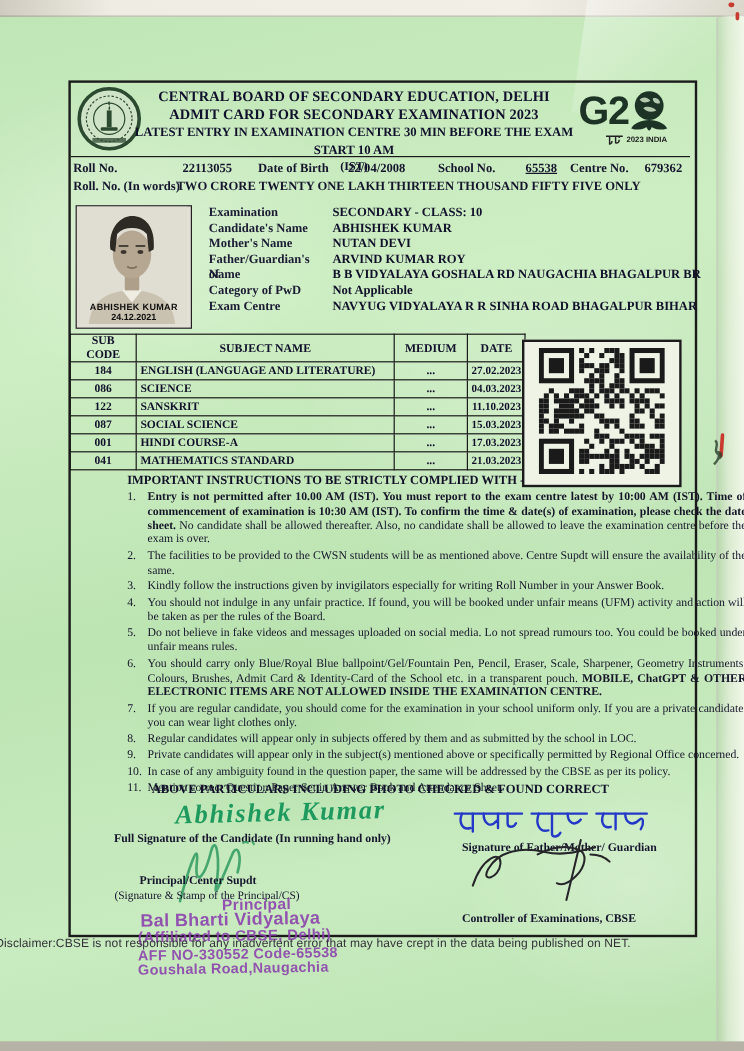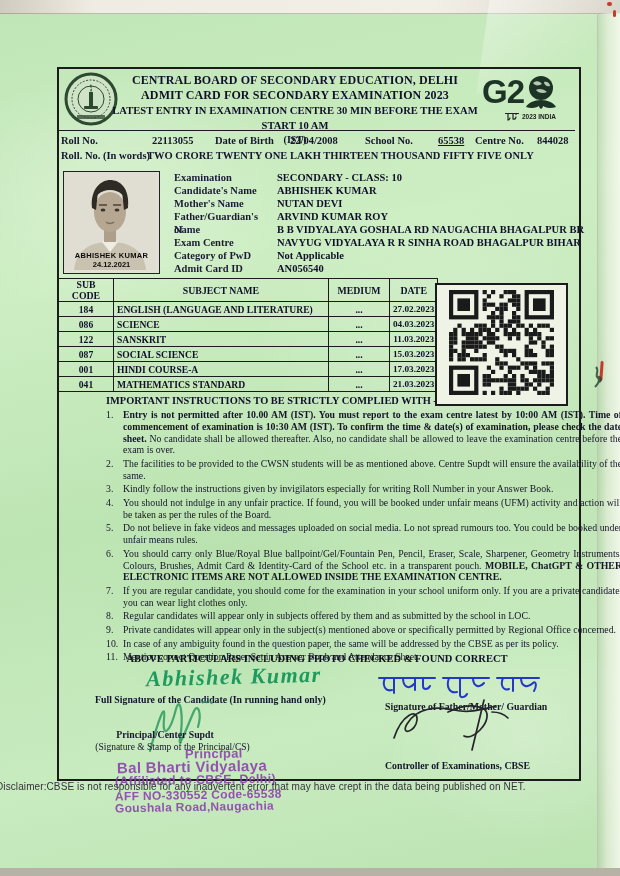--- a/index.html
+++ b/index.html
@@ -129,21 +129,21 @@
     </div>
   </div>
 
   <span class="abs idtxt" style="left:61px;top:135px;text-align:center;">Roll No.</span>
   <span class="abs idtxt" style="left:152px;top:135px;">22113055</span>
   <span class="abs idtxt" style="left:215px;top:135px;">Date of Birth</span>
   <span class="abs idtxt" style="left:290px;top:135px;">22/04/2008</span>
   <span class="abs idtxt" style="left:365px;top:135px;">School No.</span>
   <span class="abs idtxt" style="left:438px;top:135px;text-decoration:underline;">65538</span>
   <span class="abs idtxt" style="left:475px;top:135px;">Centre No.</span>
-  <span class="abs idtxt" style="left:537px;top:135px;">844028</span>
+  <span class="abs idtxt" style="left:537px;top:135px;">679362</span>
   <span class="abs idtxt" style="left:61px;top:150px;">Roll. No. (In words)</span>
   <span class="abs idtxt" style="left:147px;top:150px;">TWO CRORE TWENTY ONE LAKH THIRTEEN THOUSAND FIFTY FIVE ONLY</span>
 
   <div class="abs photo">
     <svg width="92" height="98" viewBox="0 0 92 98">
       <rect width="92" height="98" fill="#e0ddd2"></rect>
       <rect width="92" height="98" fill="url(#)" opacity="0"></rect>
       <path d="M10,98 C12,78 26,70 46,70 C66,70 80,78 82,98 Z" fill="#c9c2b0"></path>
       <path d="M38,70 L46,80 L54,70 L50,66 H42 Z" fill="#efece2"></path>
       <rect x="40" y="58" width="12" height="12" fill="#ad9f8a"></rect>
@@ -174,30 +174,26 @@
       </div>
       <div class="cand-row">
         <span class="cl">Father/Guardian's Name</span>
         <span class="cv">ARVIND KUMAR ROY</span>
       </div>
       <div class="cand-row">
         <span class="cl">of</span>
         <span class="cv">B B VIDYALAYA GOSHALA RD NAUGACHIA BHAGALPUR BR</span>
       </div>
       <div class="cand-row">
+        <span class="cl">Category of PwD</span>
+        <span class="cv">Not Applicable</span>
+      </div>
+      <div class="cand-row">
         <span class="cl">Exam Centre</span>
         <span class="cv">NAVYUG VIDYALAYA R R SINHA ROAD BHAGALPUR BIHAR</span>
-      </div>
-      <div class="cand-row">
-        <span class="cl">Category of PwD</span>
-        <span class="cv">Not Applicable</span>
-      </div>
-      <div class="cand-row">
-        <span class="cl">Admit Card ID</span>
-        <span class="cv">AN056540</span>
       </div>
     </div>
 
   <table class="abs subjects">
     <thead id="subj-head">
         <tr>
           <th>SUB CODE</th>
           <th>SUBJECT NAME</th>
           <th>MEDIUM</th>
           <th>DATE</th>
@@ -213,21 +209,21 @@
         <tr>
           <td class="c0">086</td>
           <td class="c1">SCIENCE</td>
           <td class="c2">...</td>
           <td class="c3">04.03.2023</td>
         </tr>
         <tr>
           <td class="c0">122</td>
           <td class="c1">SANSKRIT</td>
           <td class="c2">...</td>
-          <td class="c3">11.03.2023</td>
+          <td class="c3">11.10.2023</td>
         </tr>
         <tr>
           <td class="c0">087</td>
           <td class="c1">SOCIAL SCIENCE</td>
           <td class="c2">...</td>
           <td class="c3">15.03.2023</td>
         </tr>
         <tr>
           <td class="c0">001</td>
           <td class="c1">HINDI COURSE-A</td>

